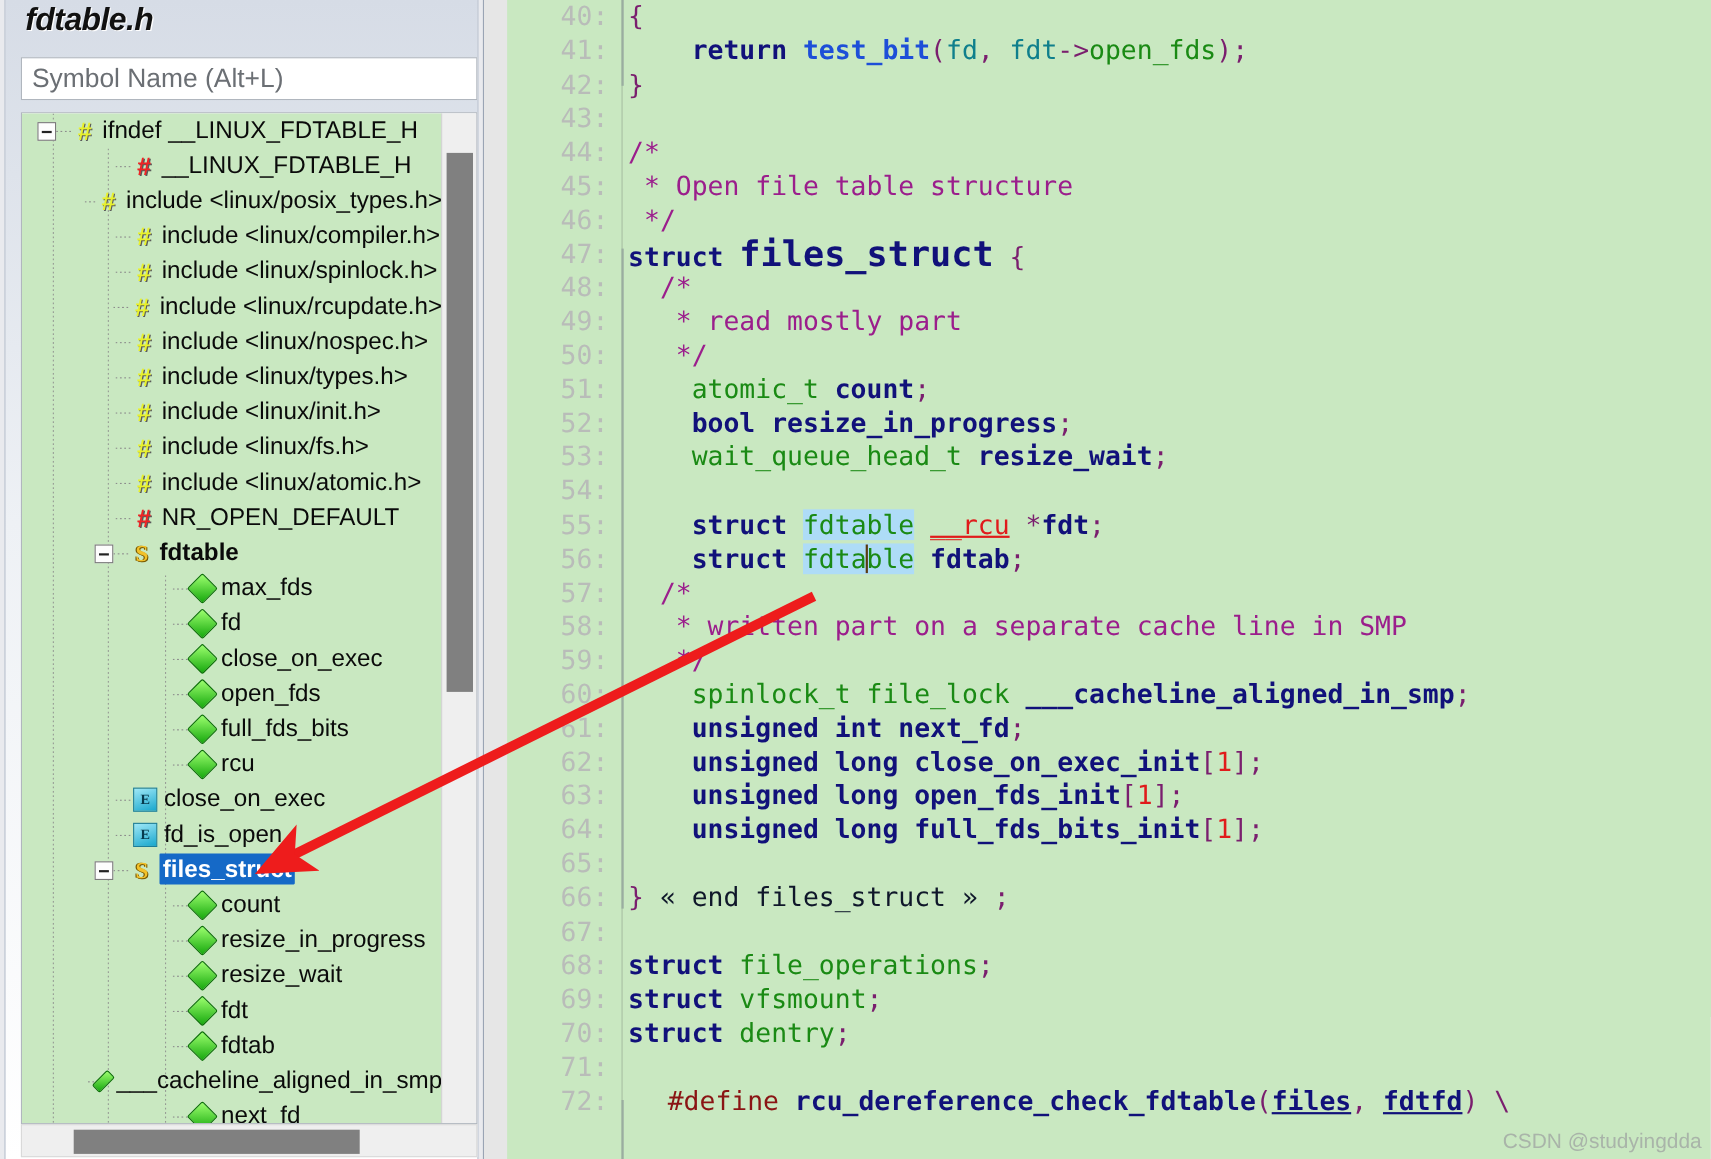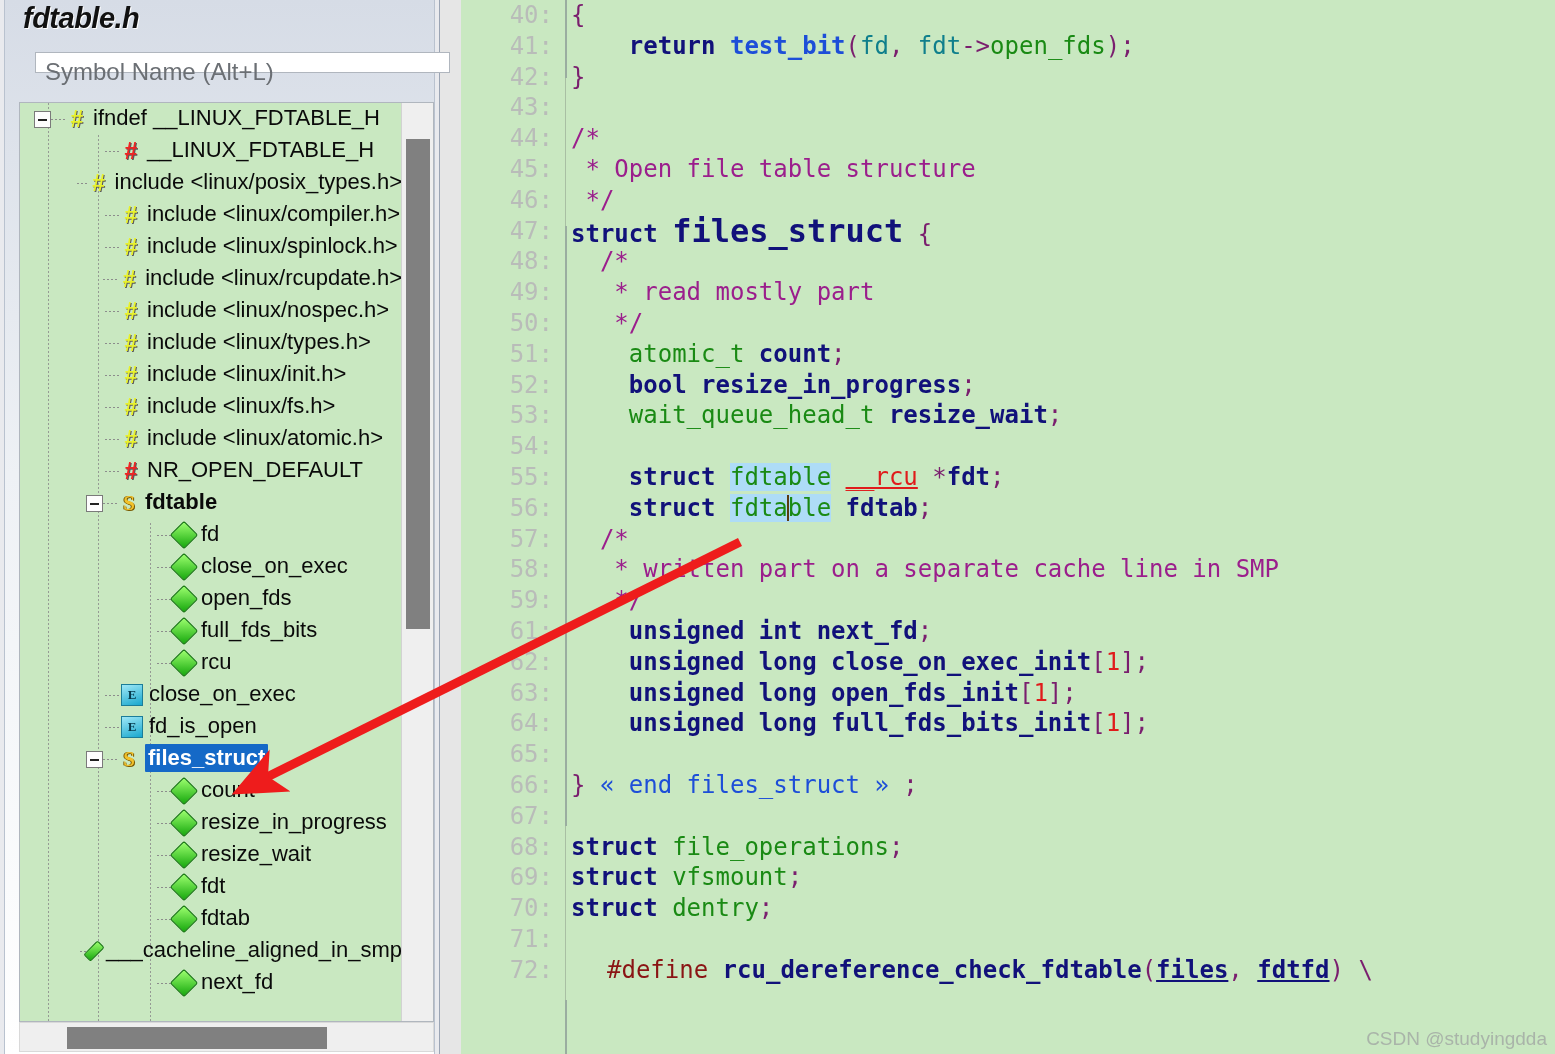--- a/index.html
+++ b/index.html
@@ -26,21 +26,21 @@
   }
   #panel-title{
     position:absolute;left:18px;top:2px;
     font-size:29px;font-weight:bold;font-style:italic;
     color:#111;
     text-shadow:1px 1px 0 #ffffff;
     letter-spacing:-0.5px;
     white-space:nowrap;
   }
   #symbol-search{
-    position:absolute;left:30px;top:52px;width:415px;height:21px;
+    position:absolute;left:14px;top:52px;width:415px;height:39px;
     background:#ffffff;
     border:1px solid #b0b6be;
     box-sizing:border-box;
   }
   #symbol-search .ph{
     position:absolute;left:9px;top:5px;
     font-size:24px;color:#6b6f74;white-space:nowrap;
   }
 
   
@@ -159,21 +159,21 @@
   .kw{color:#11117a;font-weight:bold;}
   .ty{color:#1a8a14;}
   .id{color:#11117a;font-weight:bold;}
   .fn{color:#1d4ed8;font-weight:bold;}
   .var{color:#0f7f8c;}
   .cm{color:#9b1e8c;}
   .pn{color:#7a1e6e;}
   .num{color:#e01b1b;}
   .mac{color:#e01b1b;}
   .def{color:#8a1414;margin-left:36px;}
-  .gray{color:#1d4ed8;}
+  .gray{color:#0f172a;}
   .hl{background:#aedcf7;}
   .ul{text-decoration:underline;}
   .big{font-size:32px;font-weight:bold;color:#11117a;}
   .caret{
     display:inline-block;width:2px;height:26px;background:#5a3a10;
     vertical-align:-5px;margin:0 -1px;
   }
   .foldbar{
     position:absolute;left:104px;width:9px;border-left:2px solid #9aada0;
   }
@@ -298,20 +298,27 @@
               <span class="dash"></span>
               <span class="ico ico-hash r">#</span>
               <span class="tlabel">NR_OPEN_DEFAULT</span>
             </div>
             <div class="trow">
               <span class="ind" style="width:66px"></span>
               <span class="expander"></span>
               <span class="dash"></span>
               <span class="ico ico-s">S</span>
               <span class="tlabel bold">fdtable</span>
+            </div>
+            <div class="trow">
+              <span class="ind" style="width:118px"></span>
+              <span class="ind" style="width:19px"></span>
+              <span class="dash"></span>
+              <span class="ico-diamond"></span>
+              <span class="tlabel">max_fds</span>
             </div>
             <div class="trow">
               <span class="ind" style="width:118px"></span>
               <span class="ind" style="width:19px"></span>
               <span class="dash"></span>
               <span class="ico-diamond"></span>
               <span class="tlabel">fd</span>
             </div>
             <div class="trow">
               <span class="ind" style="width:118px"></span>
@@ -441,20 +448,21 @@
       <div class="cline"><span class="ln">50:</span><span class="code"><span class="cm">   */</span></span></div>
       <div class="cline"><span class="ln">51:</span><span class="code">    <span class="ty">atomic_t</span> <span class="id">count</span><span class="pn">;</span></span></div>
       <div class="cline"><span class="ln">52:</span><span class="code">    <span class="kw">bool</span> <span class="id">resize_in_progress</span><span class="pn">;</span></span></div>
       <div class="cline"><span class="ln">53:</span><span class="code">    <span class="ty">wait_queue_head_t</span> <span class="id">resize_wait</span><span class="pn">;</span></span></div>
       <div class="cline"><span class="ln">54:</span><span class="code"></span></div>
       <div class="cline"><span class="ln">55:</span><span class="code">    <span class="kw">struct</span> <span class="ty hl">fdtable</span> <span class="mac ul">__rcu</span> <span class="pn">*</span><span class="id">fdt</span><span class="pn">;</span></span></div>
       <div class="cline"><span class="ln">56:</span><span class="code">    <span class="kw">struct</span> <span class="ty hl">fdta<span class="caret"></span>ble</span> <span class="id">fdtab</span><span class="pn">;</span></span></div>
       <div class="cline"><span class="ln">57:</span><span class="code"><span class="cm">  /*</span></span></div>
       <div class="cline"><span class="ln">58:</span><span class="code"><span class="cm">   * written part on a separate cache line in SMP</span></span></div>
       <div class="cline"><span class="ln">59:</span><span class="code"><span class="cm">   */</span></span></div>
+      <div class="cline"><span class="ln">60:</span><span class="code">    <span class="ty">spinlock_t</span> <span class="ty">file_lock</span> <span class="id">___cacheline_aligned_in_smp</span><span class="pn">;</span></span></div>
       <div class="cline"><span class="ln">61:</span><span class="code">    <span class="kw">unsigned</span> <span class="kw">int</span> <span class="id">next_fd</span><span class="pn">;</span></span></div>
       <div class="cline"><span class="ln">62:</span><span class="code">    <span class="kw">unsigned</span> <span class="kw">long</span> <span class="id">close_on_exec_init</span><span class="pn">[</span><span class="num">1</span><span class="pn">]</span><span class="pn">;</span></span></div>
       <div class="cline"><span class="ln">63:</span><span class="code">    <span class="kw">unsigned</span> <span class="kw">long</span> <span class="id">open_fds_init</span><span class="pn">[</span><span class="num">1</span><span class="pn">]</span><span class="pn">;</span></span></div>
       <div class="cline"><span class="ln">64:</span><span class="code">    <span class="kw">unsigned</span> <span class="kw">long</span> <span class="id">full_fds_bits_init</span><span class="pn">[</span><span class="num">1</span><span class="pn">]</span><span class="pn">;</span></span></div>
       <div class="cline"><span class="ln">65:</span></div>
       <div class="cline"><span class="ln">66:</span><span class="code"><span class="pn">}</span><span class="gray"> « end files_struct » </span><span class="pn">;</span></span></div>
       <div class="cline"><span class="ln">67:</span><span class="code"></span></div>
       <div class="cline"><span class="ln">68:</span><span class="code"><span class="kw">struct</span> <span class="ty">file_operations</span><span class="pn">;</span></span></div>
       <div class="cline"><span class="ln">69:</span><span class="code"><span class="kw">struct</span> <span class="ty">vfsmount</span><span class="pn">;</span></span></div>
       <div class="cline"><span class="ln">70:</span><span class="code"><span class="kw">struct</span> <span class="ty">dentry</span><span class="pn">;</span></span></div>

